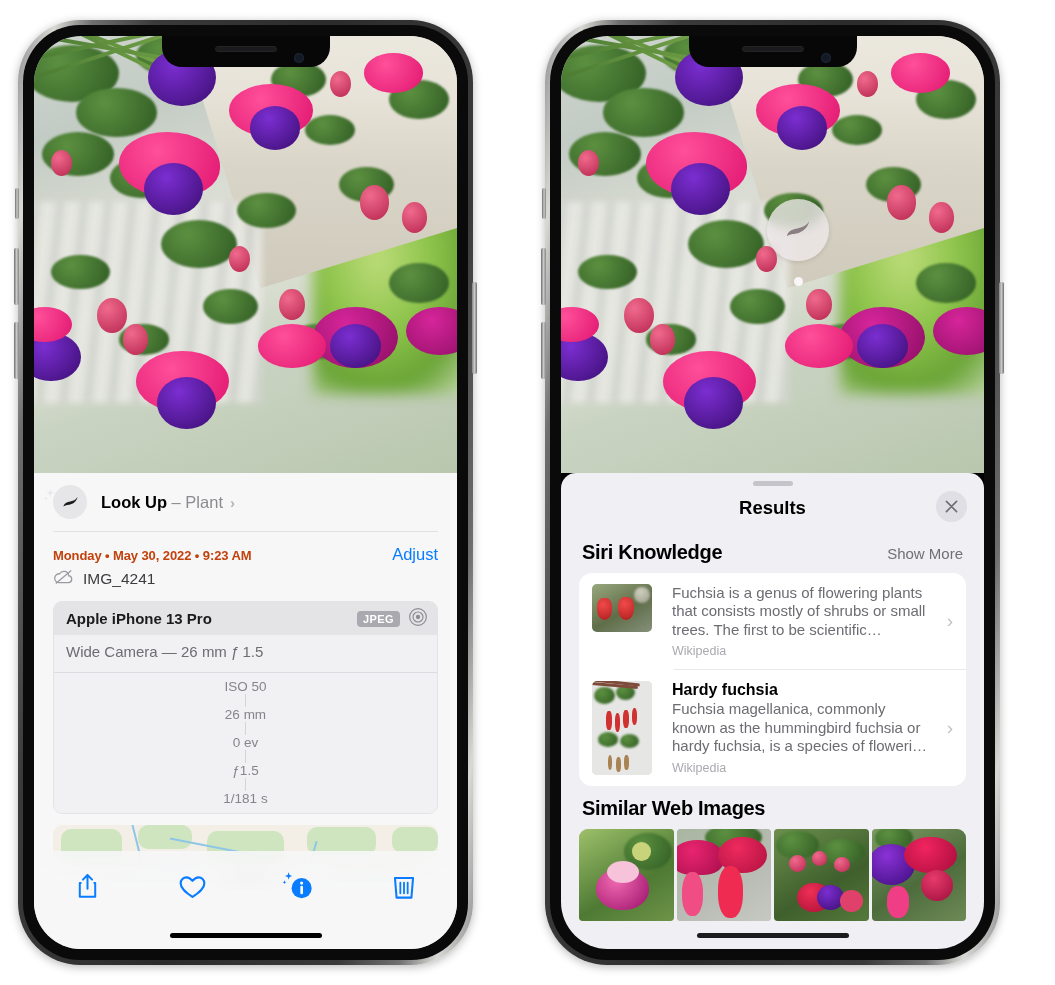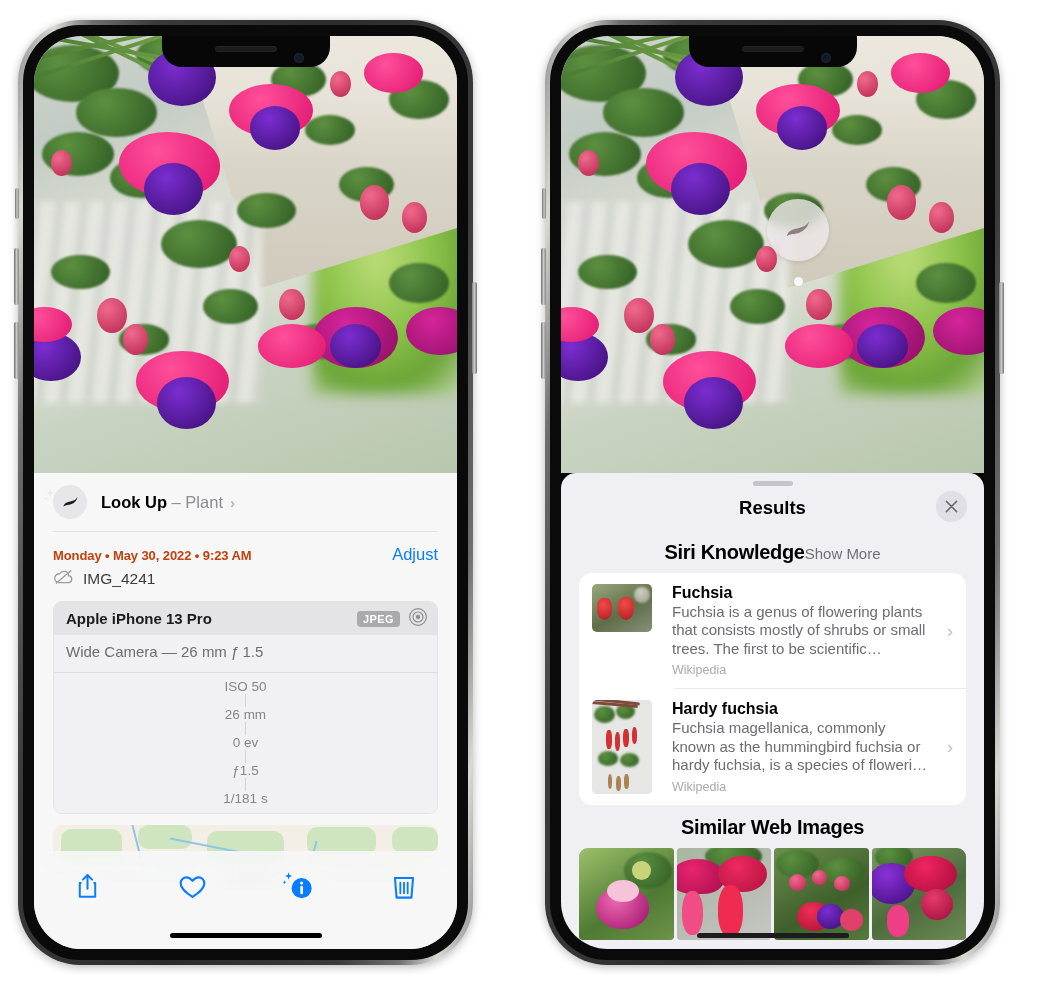--- a/index.html
+++ b/index.html
@@ -288,21 +288,21 @@
     display: flex; align-items: center; justify-content: center;
   }
   .results-title { font-size: 18.5px; font-weight: 700; color: #000; }
   .close-btn {
     position: absolute; right: 17px; top: 5px;
     width: 31px; height: 31px; border-radius: 50%;
     background: #e0dfe5;
     display: flex; align-items: center; justify-content: center;
   }
   .section-head {
-    display: flex; align-items: baseline; justify-content: center;
+    display: flex; align-items: baseline; justify-content: space-between;
     padding: 11px 21px 9px 21px;
   }
   .section-title { font-size: 20px; font-weight: 700; color: #000; letter-spacing: -.3px; }
   .show-more { font-size: 15px; color: #6f6f76; }
 
   .kn-card {
     margin: 0 18px;
     background: #ffffff;
     border-radius: 13px;
     overflow: hidden;
@@ -651,21 +651,20 @@
           <div class="kn-card">
 
             <div class="kn-row">
               <div class="kn-thumb">
                 <div class="bg-base" style="background:linear-gradient(150deg,#9aa87e,#5f6e49 55%,#86907a);"></div>
                 <div class="blob" style="left:8%;top:30%;width:26%;height:44%;background:radial-gradient(circle at 40% 30%,#f04a4a,#b01c1c);filter:blur(.6px);border-radius:40% 40% 50% 50%;"></div>
                 <div class="blob" style="left:44%;top:28%;width:26%;height:46%;background:radial-gradient(circle at 40% 30%,#f04a4a,#b01c1c);filter:blur(.6px);border-radius:40% 40% 50% 50%;"></div>
                 <div class="blob" style="left:70%;top:6%;width:26%;height:34%;background:radial-gradient(circle at 40% 30%,#cfcfc0,#9a9a86);filter:blur(1px);"></div>
               </div>
               <div class="kn-text">
-                <div class="kn-title">Fuchsia</div>
                 <div class="kn-desc">Fuchsia is a genus of flowering plants that consists mostly of shrubs or small trees. The first to be scientific…</div>
                 <div class="kn-src">Wikipedia</div>
               </div>
               <span class="kn-chev">›</span>
             </div>
 
             <div class="kn-divider"></div>
 
             <div class="kn-row">
               <div class="kn-thumb tall">

